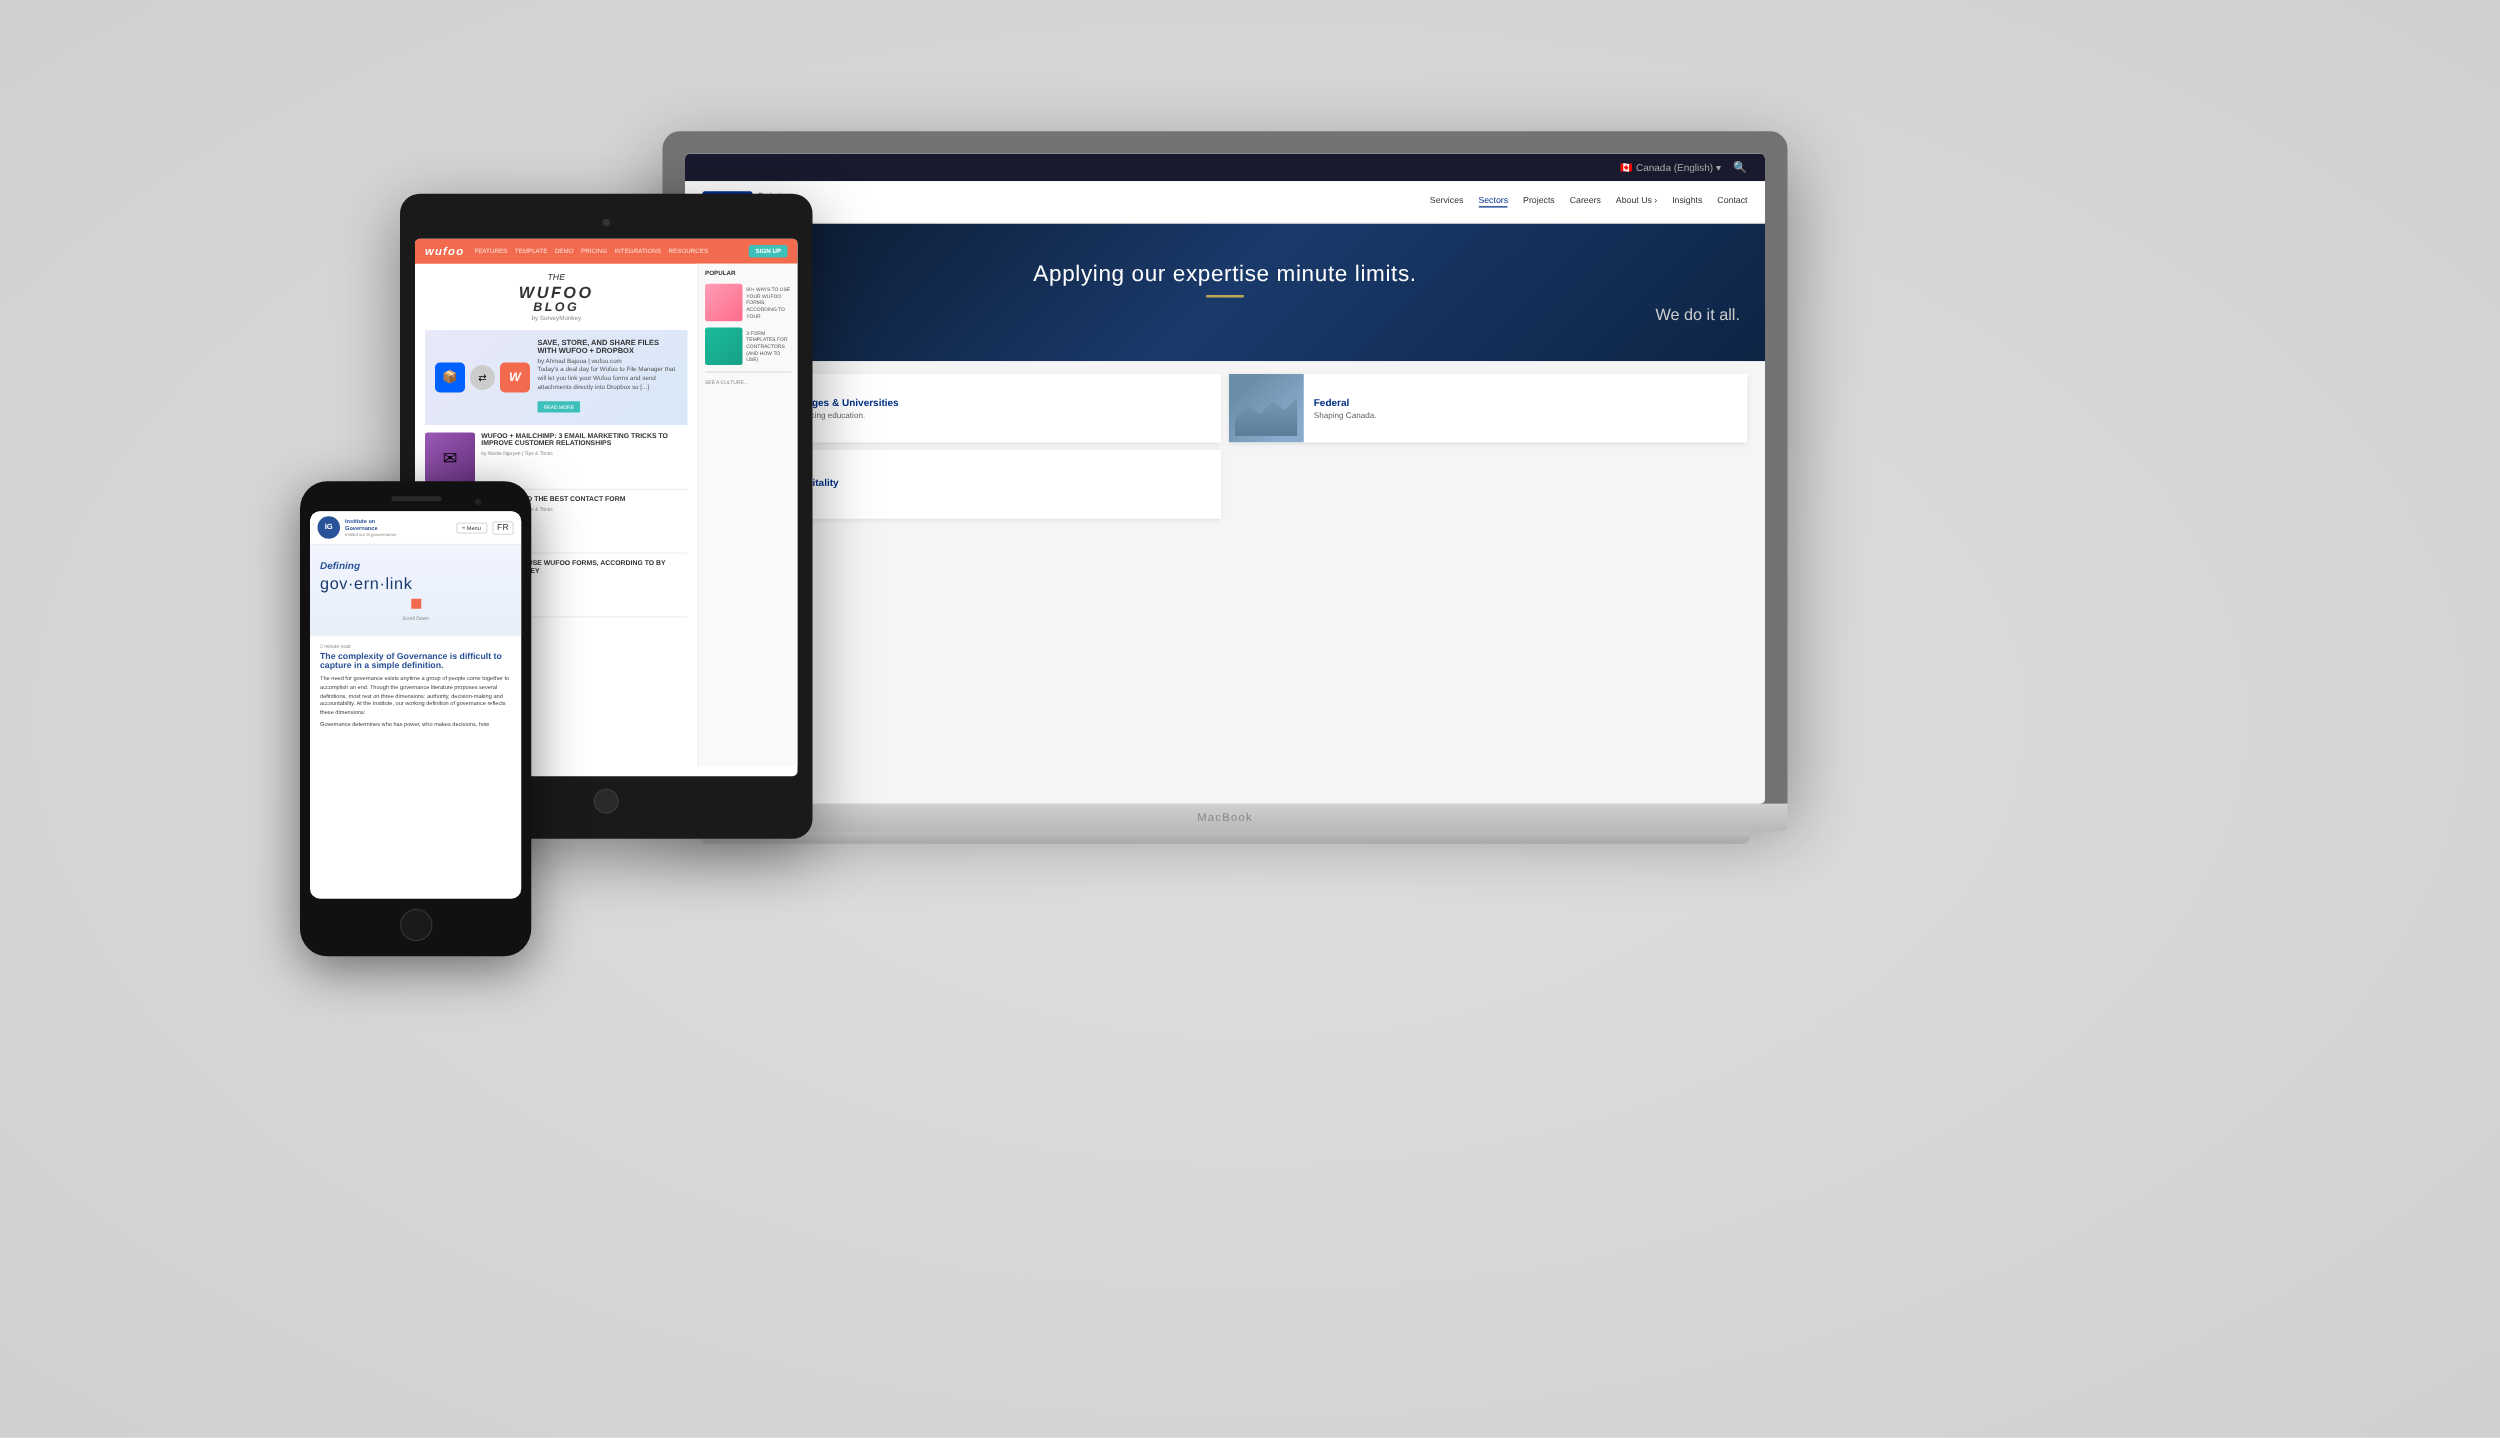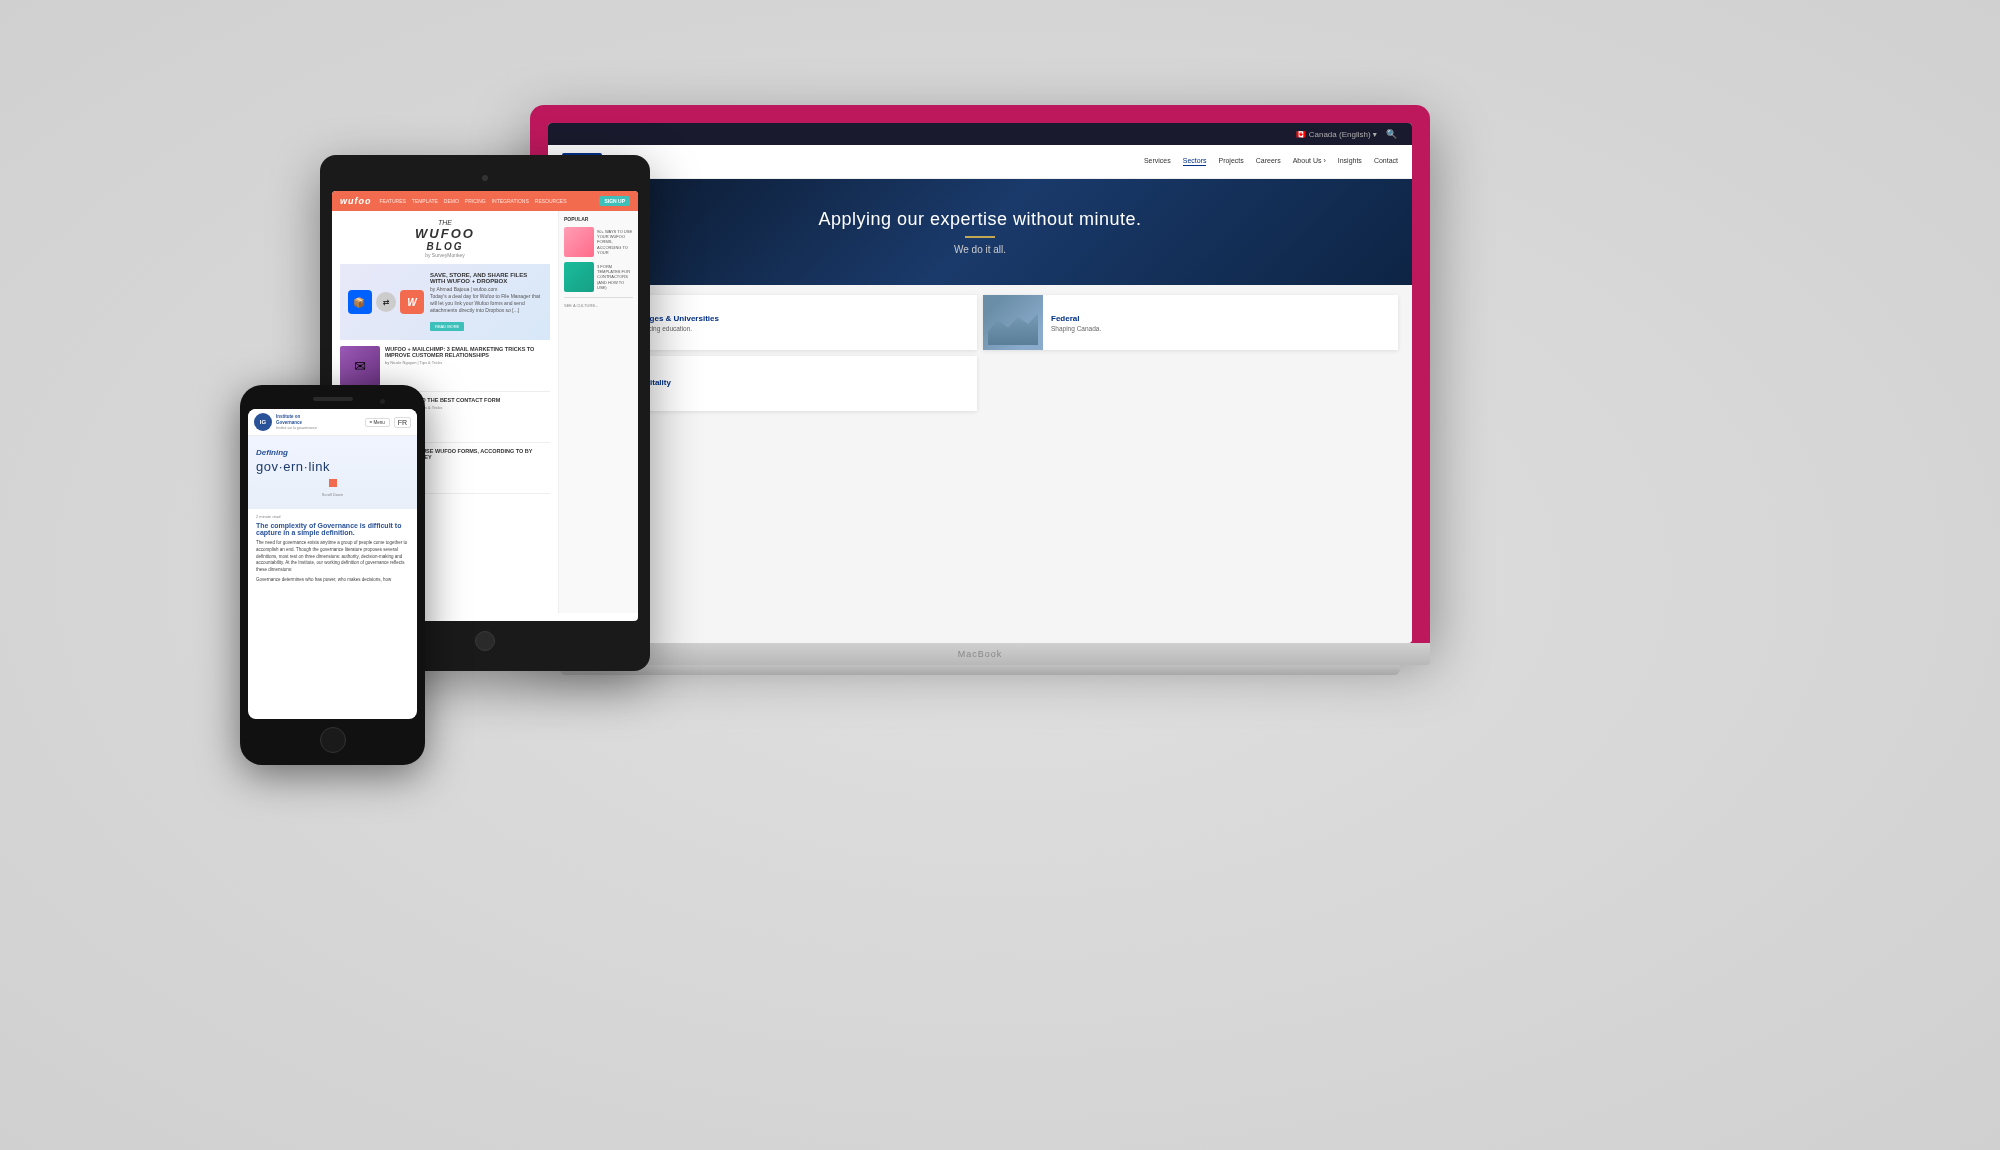--- a/index.html
+++ b/index.html
@@ -22,21 +22,21 @@
 
     
     .laptop {
       position: absolute;
       left: 430px;
       top: 30px;
       width: 900px;
     }
 
     .laptop-screen-outer {
-      background: #be185d;
+      background: #737373;
       border-radius: 14px 14px 0 0;
       padding: 18px 18px 0 18px;
       box-shadow: 0 20px 60px rgba(0,0,0,0.4);
     }
 
     .laptop-screen-inner {
       background: #fff;
       border-radius: 4px;
       overflow: hidden;
       height: 520px;
@@ -151,21 +151,22 @@
 
     .colliers-hero-line {
       width: 30px;
       height: 2px;
       background: #c0a855;
       margin: 6px auto;
     }
 
     .colliers-hero p {
       color: #ccc;
-      font-size: 10px;
+      font-size: 13px;
+      text-align: right;
     }
 
     .colliers-sectors {
       background: #f5f5f5;
       padding: 10px 14px;
       flex: 1;
       overflow: hidden;
     }
 
     .sectors-grid {
@@ -704,21 +705,21 @@
               <a class="colliers-nav-link active">Sectors</a>
               <a class="colliers-nav-link">Projects</a>
               <a class="colliers-nav-link">Careers</a>
               <a class="colliers-nav-link">About Us ›</a>
               <a class="colliers-nav-link">Insights</a>
               <a class="colliers-nav-link">Contact</a>
             </div>
           </div>
 
           <div class="colliers-hero">
-            <h1>Applying our expertise without minute.</h1>
+            <h1>Applying our expertise minute limits.</h1>
             <div class="colliers-hero-line"></div>
             <p>We do it all.</p>
           </div>
 
           <div class="colliers-sectors">
             <div class="sectors-grid">
 
               <div class="sector-card">
                 <div class="sector-img sector-img-colleges"></div>
                 <div class="sector-info">

